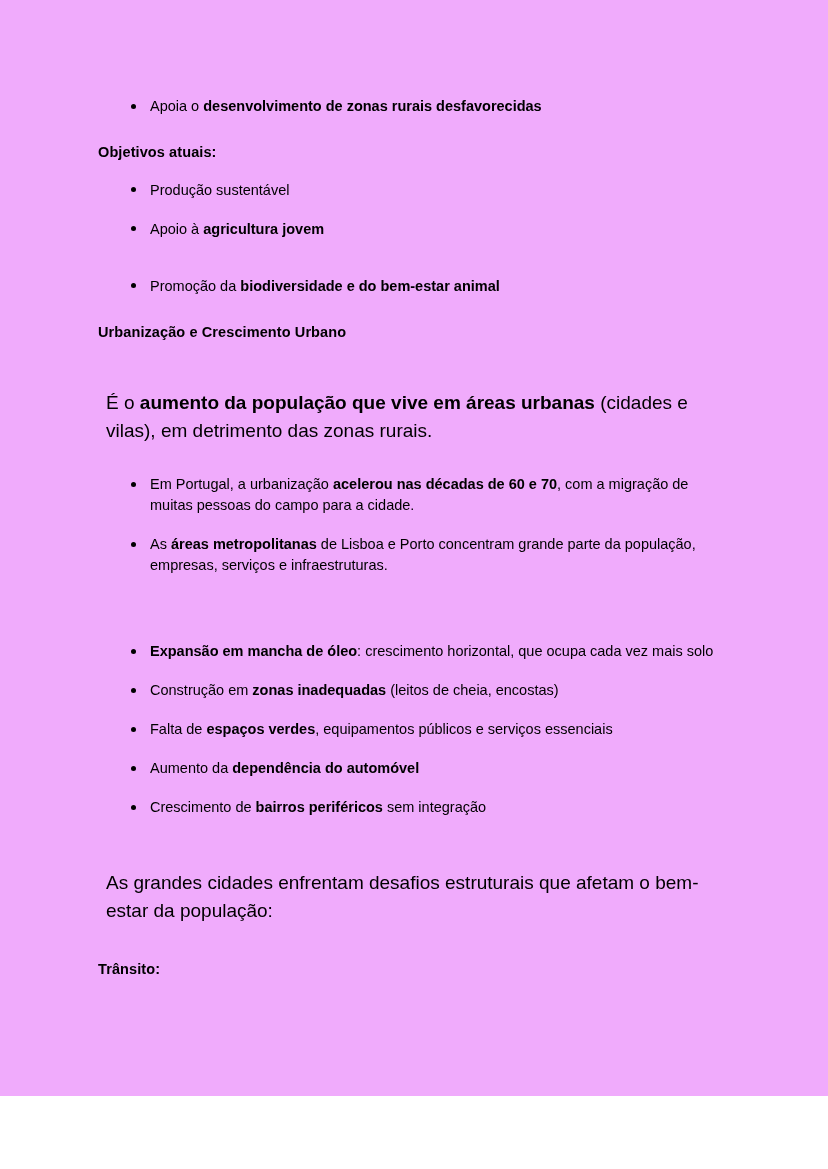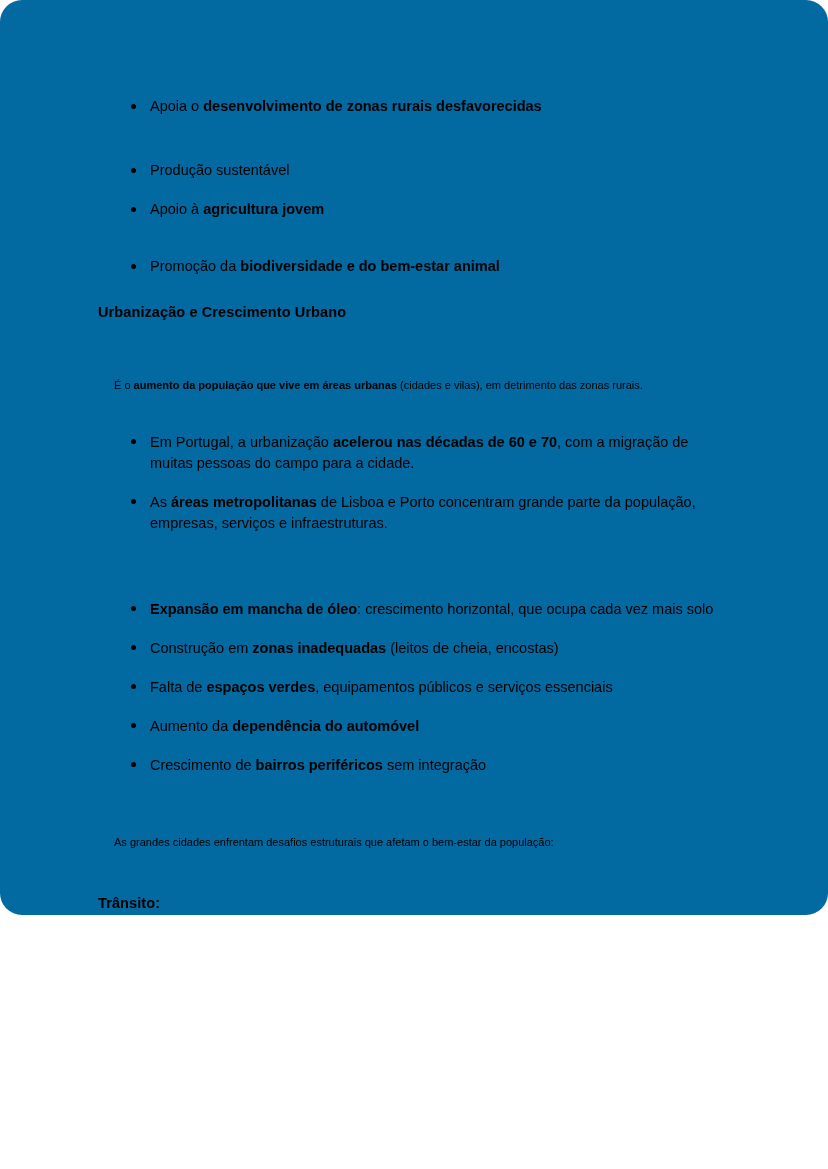--- a/index.html
+++ b/index.html
@@ -3,50 +3,49 @@
 <meta charset="utf-8">
 <style>
   html, body {
     margin: 0;
     padding: 0;
     background: #ffffff;
   }
   .page {
     position: relative;
     width: 828px;
-    height: 915px;
-    background: #0369a1;
+    height: 1096px;
+    background: #f0abfc;
     margin: 0 auto;
     overflow: hidden;
     font-family: "Liberation Sans", sans-serif;
     color: #000000;
-    border-radius: 22px;
     -webkit-font-smoothing: antialiased;
   }
   .content {
     position: absolute;
     left: 98px;
     top: 96px;
     width: 634px;
   }
 
   
   .heading {
     font-size: 14.5px;
     font-weight: bold;
     line-height: 1.35;
     letter-spacing: 0.1px;
     margin: 0;
     padding: 0;
   }
   .para {
-    font-size: 11px;
+    font-size: 19px;
     font-weight: normal;
     line-height: 1.45;
-    margin: 16px;
+    margin: 8px;
     padding: 0;
   }
   .bullet-list {
     list-style: none;
     margin: 0;
     padding: 0;
   }
   .bullet-item {
     position: relative;
     padding-left: 52px;
@@ -86,20 +85,21 @@
 </style>
 </head>
 <body>
 
 <div class="page">
   <div class="content" id="doc-body">
       <ul class="bullet-list">
         <li class="bullet-item"><span class="marker"></span><span><span>Apoia o </span><b>desenvolvimento de zonas rurais desfavorecidas</b></span></li>
       </ul>
       <div class="gap-bullets-to-heading"></div>
+      <div class="heading"><b>Objetivos atuais:</b></div>
       <div class="gap-after-heading"></div>
       <ul class="bullet-list">
         <li class="bullet-item"><span class="marker"></span><span><span>Produção sustentável</span></span></li>
         <li class="gap-between-bullets" style="list-style: none;"></li>
         <li class="bullet-item"><span class="marker"></span><span><span>Apoio à </span><b>agricultura jovem</b></span></li>
         <li class="gap-between-bullets" style="list-style: none;"></li>
         <li class="gap-between-bullets" style="list-style: none;"></li>
         <li class="bullet-item"><span class="marker"></span><span><span>Promoção da </span><b>biodiversidade e do bem-estar animal</b></span></li>
       </ul>
       <div class="gap-bullets-to-heading"></div>

